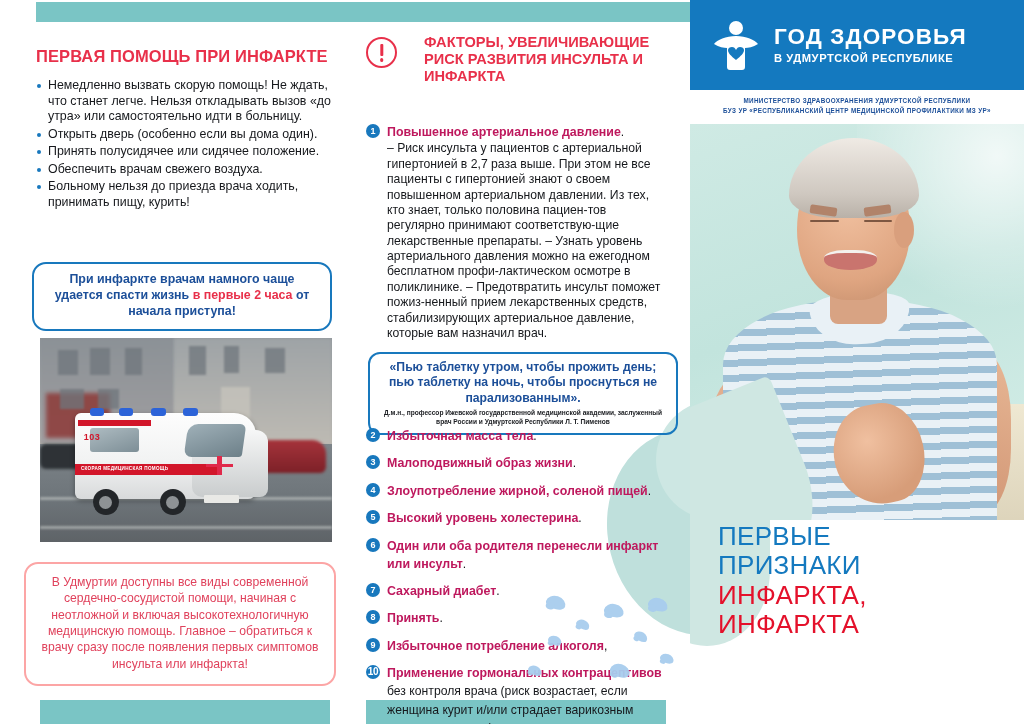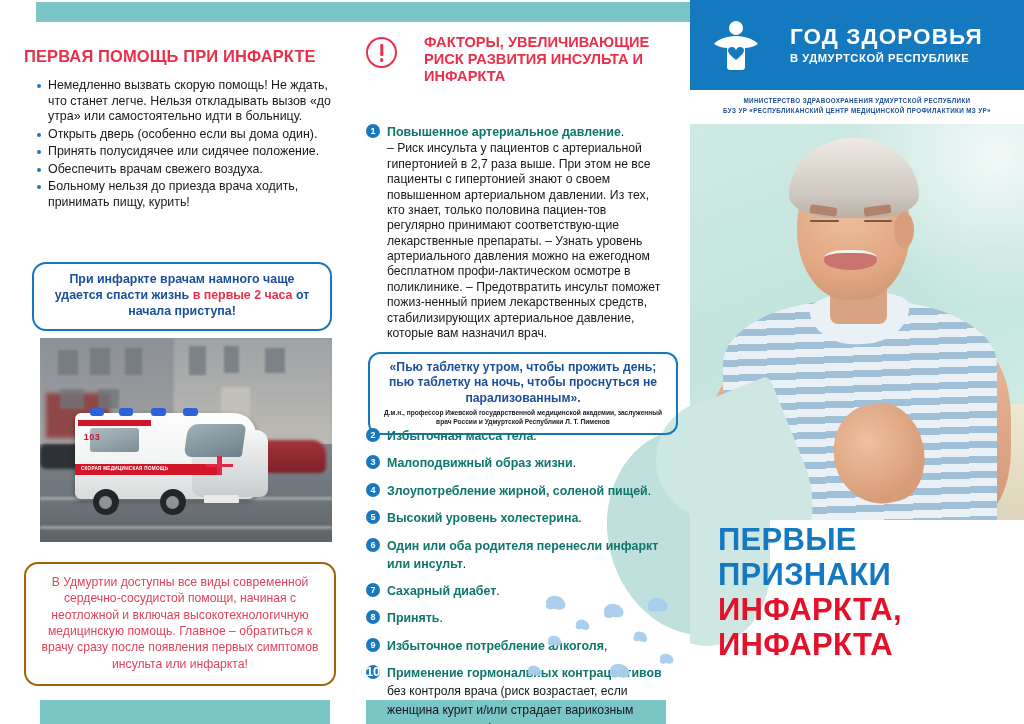--- a/index.html
+++ b/index.html
@@ -25,21 +25,21 @@
   
   #col-left { position: absolute; left: 0; top: 22px; width: 356px; height: 678px; }
 
   .h-red {
     color: #e8304a;
     font-weight: bold;
     font-size: 16.5px;
     letter-spacing: .1px;
     line-height: 1.15;
   }
-  #first-aid-heading { position: absolute; left: 24px; top: 25px; width: 300px; }
+  #first-aid-heading { position: absolute; left: 36px; top: 25px; width: 300px; }
 
   #first-aid-list {
     position: absolute; left: 36px; top: 56px; width: 300px;
     list-style: none;
   }
   #first-aid-list li {
     position: relative;
     padding-left: 12px;
     margin-bottom: 2px;
     font-size: 12.4px;
@@ -156,21 +156,21 @@
   #ambulance-photo .plate {
       position:absolute; left:56%; top:77%; width:12%; height:4%;
       background:#e9e9e6; border-radius:1px;
   }
 
   
   #red-callout {
     position: absolute;
     left: 24px; top: 540px;
     width: 312px;
-    border: 2px solid #a16207;
+    border: 2px solid #fca5a5;
     border-radius: 14px;
     padding: 10px 12px 12px;
     text-align: center;
     font-size: 12.2px;
     line-height: 1.34;
     color: #e0425c;
   }
 
   
   #col-mid { position: absolute; left: 366px; top: 22px; width: 324px; height: 678px; }
@@ -205,22 +205,22 @@
     position: absolute; left: 0; top: 2px;
     width: 14px; height: 14px;
     border-radius: 50%;
     background: #1878bd;
     color: #fff;
     font-size: 9px;
     font-weight: bold;
     line-height: 14px;
     text-align: center;
   }
-  .num-badge.ten { font-size: 13px; letter-spacing: -.3px; }
-  .item-title { font-weight: bold; font-size: 12.4px; color: #0f766e; }
+  .num-badge.ten { font-size: 10px; letter-spacing: -.3px; }
+  .item-title { font-weight: bold; font-size: 12.4px; color: #be185d; }
   .item-body  { font-size: 12.2px; color: #16181c; line-height: 1.26; }
 
   #risk-item1 { position: absolute; left: 0; top: 100px; width: 300px; }
   #risk-item1 .item-body { margin-top: 1px; }
 
   
   #quote-box {
     position: absolute; left: 2px; top: 330px;
     width: 310px;
     border: 2px solid #1878bd;
@@ -278,21 +278,21 @@
     border-radius: 50%;
     z-index: 0;
   }
 
   
   #col-right { position: absolute; left: 690px; top: 0; width: 334px; height: 724px; background:#fff; overflow:hidden; }
 
   #brand-banner {
     position: absolute; left: 0; top: 0; width: 334px; height: 90px;
     background: #1479bf;
-    display: flex; align-items: center; gap: 30px;
+    display: flex; align-items: center; gap: 14px;
     padding-left: 22px;
   }
   #brand-logo { width: 48px; height: 52px; position: relative; flex: 0 0 auto; }
   #brand-text-wrap { color: #fff; }
   #brand-title { font-size: 22.5px; font-weight: bold; letter-spacing: 1.1px; line-height: 1; }
   #brand-sub   { font-size: 11.2px; font-weight: bold; letter-spacing: .55px; margin-top: 4px; }
 
   #ministry {
     position: absolute; left: 0; top: 96px; width: 334px;
     text-align: center;
@@ -377,21 +377,21 @@
     background: linear-gradient(160deg,#e5b293,#cf9372);
     border-radius: 40% 30% 20% 40%;
   }
   #man-photo .arm-r {
     position:absolute; right:4%; top:56%; width:24%; height:42%;
     background: linear-gradient(200deg,#e8b896,#cf9372);
     border-radius: 32% 42% 40% 24%;
   }
 
   #headline { position: absolute; left: 0; top: 522px; width: 334px; padding-left: 28px; z-index: 3; }
-  .hl-line { font-size: 31px; font-weight: bold; line-height: 1.13; letter-spacing: .3px; }
+  .hl-line { font-size: 26px; font-weight: normal; line-height: 1.13; letter-spacing: .3px; }
   .hl-blue { color: #1479bf; }
   .hl-red  { color: #e4112b; }
 
   #leaf-right {
     position: absolute; left: -38px; top: 398px;
     width: 158px; height: 190px;
     background: #cfe7e2;
     border-radius: 50% 4% 50% 50%;
     transform: rotate(-22deg);
     z-index: 1;

